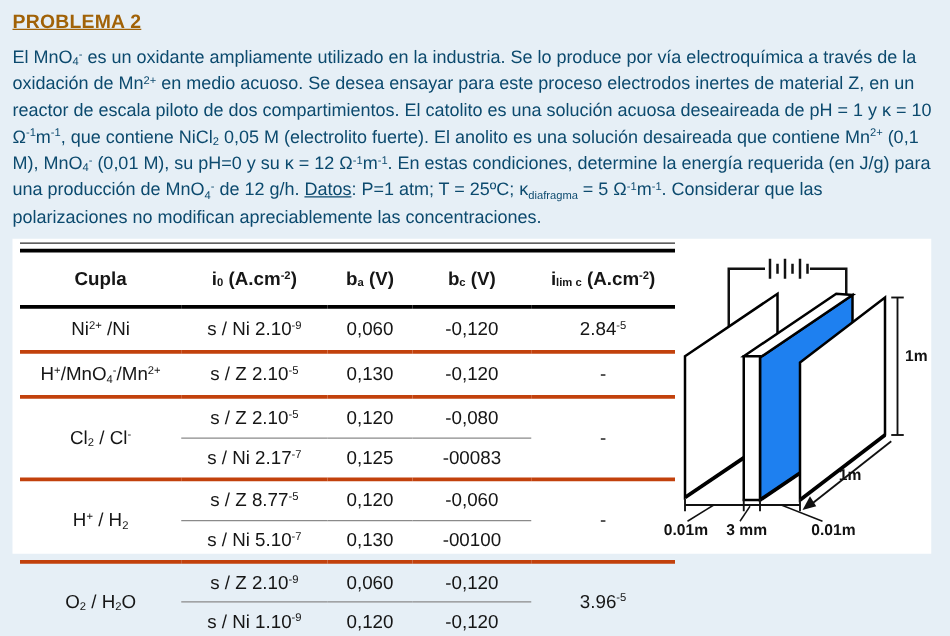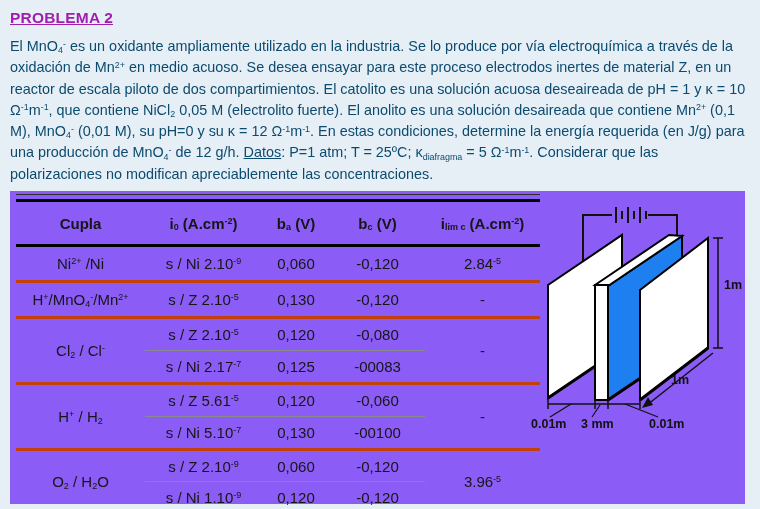--- a/index.html
+++ b/index.html
@@ -5,32 +5,32 @@
   html,body{margin:0;padding:0;}
   body{
     width:760px;height:509px;position:relative;overflow:hidden;
     background:#e6eff6;
     font-family:"Liberation Sans","DejaVu Sans",sans-serif;
     color:#1f2a33;
   }
   .title{
     position:absolute;left:10px;top:9px;
     font-size:15.5px;font-weight:bold;text-decoration:underline;
-    color:#a21caf;letter-spacing:.2px;
+    color:#a16207;letter-spacing:.2px;
   }
   .intro{
     position:absolute;left:10px;top:36px;width:744px;
     font-size:14.4px;line-height:21.3px;color:#0c4a6e;
   }
   .intro sup,.intro sub{font-size:.62em;line-height:0;position:relative;vertical-align:baseline;}
   .intro sup{top:-.5em;}
   .intro sub{top:.25em;}
   .panel{
-    position:absolute;left:10px;top:191px;width:735px;height:313px;
-    background:#8b5cf6;
+    position:absolute;left:10px;top:191px;width:735px;height:252px;
+    background:#ffffff;
   }
   
   .tblwrap{
     position:absolute;left:6px;top:3px;width:524px;
     border-top:1px solid #2c2c2c;padding-top:4px;
   }
   .tblinner{border-top:3px solid #000;}
   table{border-collapse:collapse;table-layout:fixed;width:524px;
     font-size:15px;color:#161616;}
   td,th{padding:0;text-align:center;vertical-align:middle;overflow:hidden;white-space:nowrap;}
@@ -101,21 +101,21 @@
           <td rowspan="2" class="thickb">-</td>
         </tr>
         <tr class="rsub thick">
           <td><span>s / Ni 2.17</span><sup>-7</sup></td>
           <td>0,125</td>
           <td>-00083</td>
         </tr>
 
         <tr class="rsub">
           <td rowspan="2" class="thickb"><span>H</span><sup>+</sup><span> / H</span><sub>2</sub></td>
-          <td class="thin"><span>s / Z 5.61</span><sup>-5</sup></td>
+          <td class="thin"><span>s / Z 8.77</span><sup>-5</sup></td>
           <td class="thin">0,120</td>
           <td class="thin">-0,060</td>
           <td rowspan="2" class="thickb">-</td>
         </tr>
         <tr class="rsub thick">
           <td><span>s / Ni 5.10</span><sup>-7</sup></td>
           <td>0,130</td>
           <td>-00100</td>
         </tr>
 

